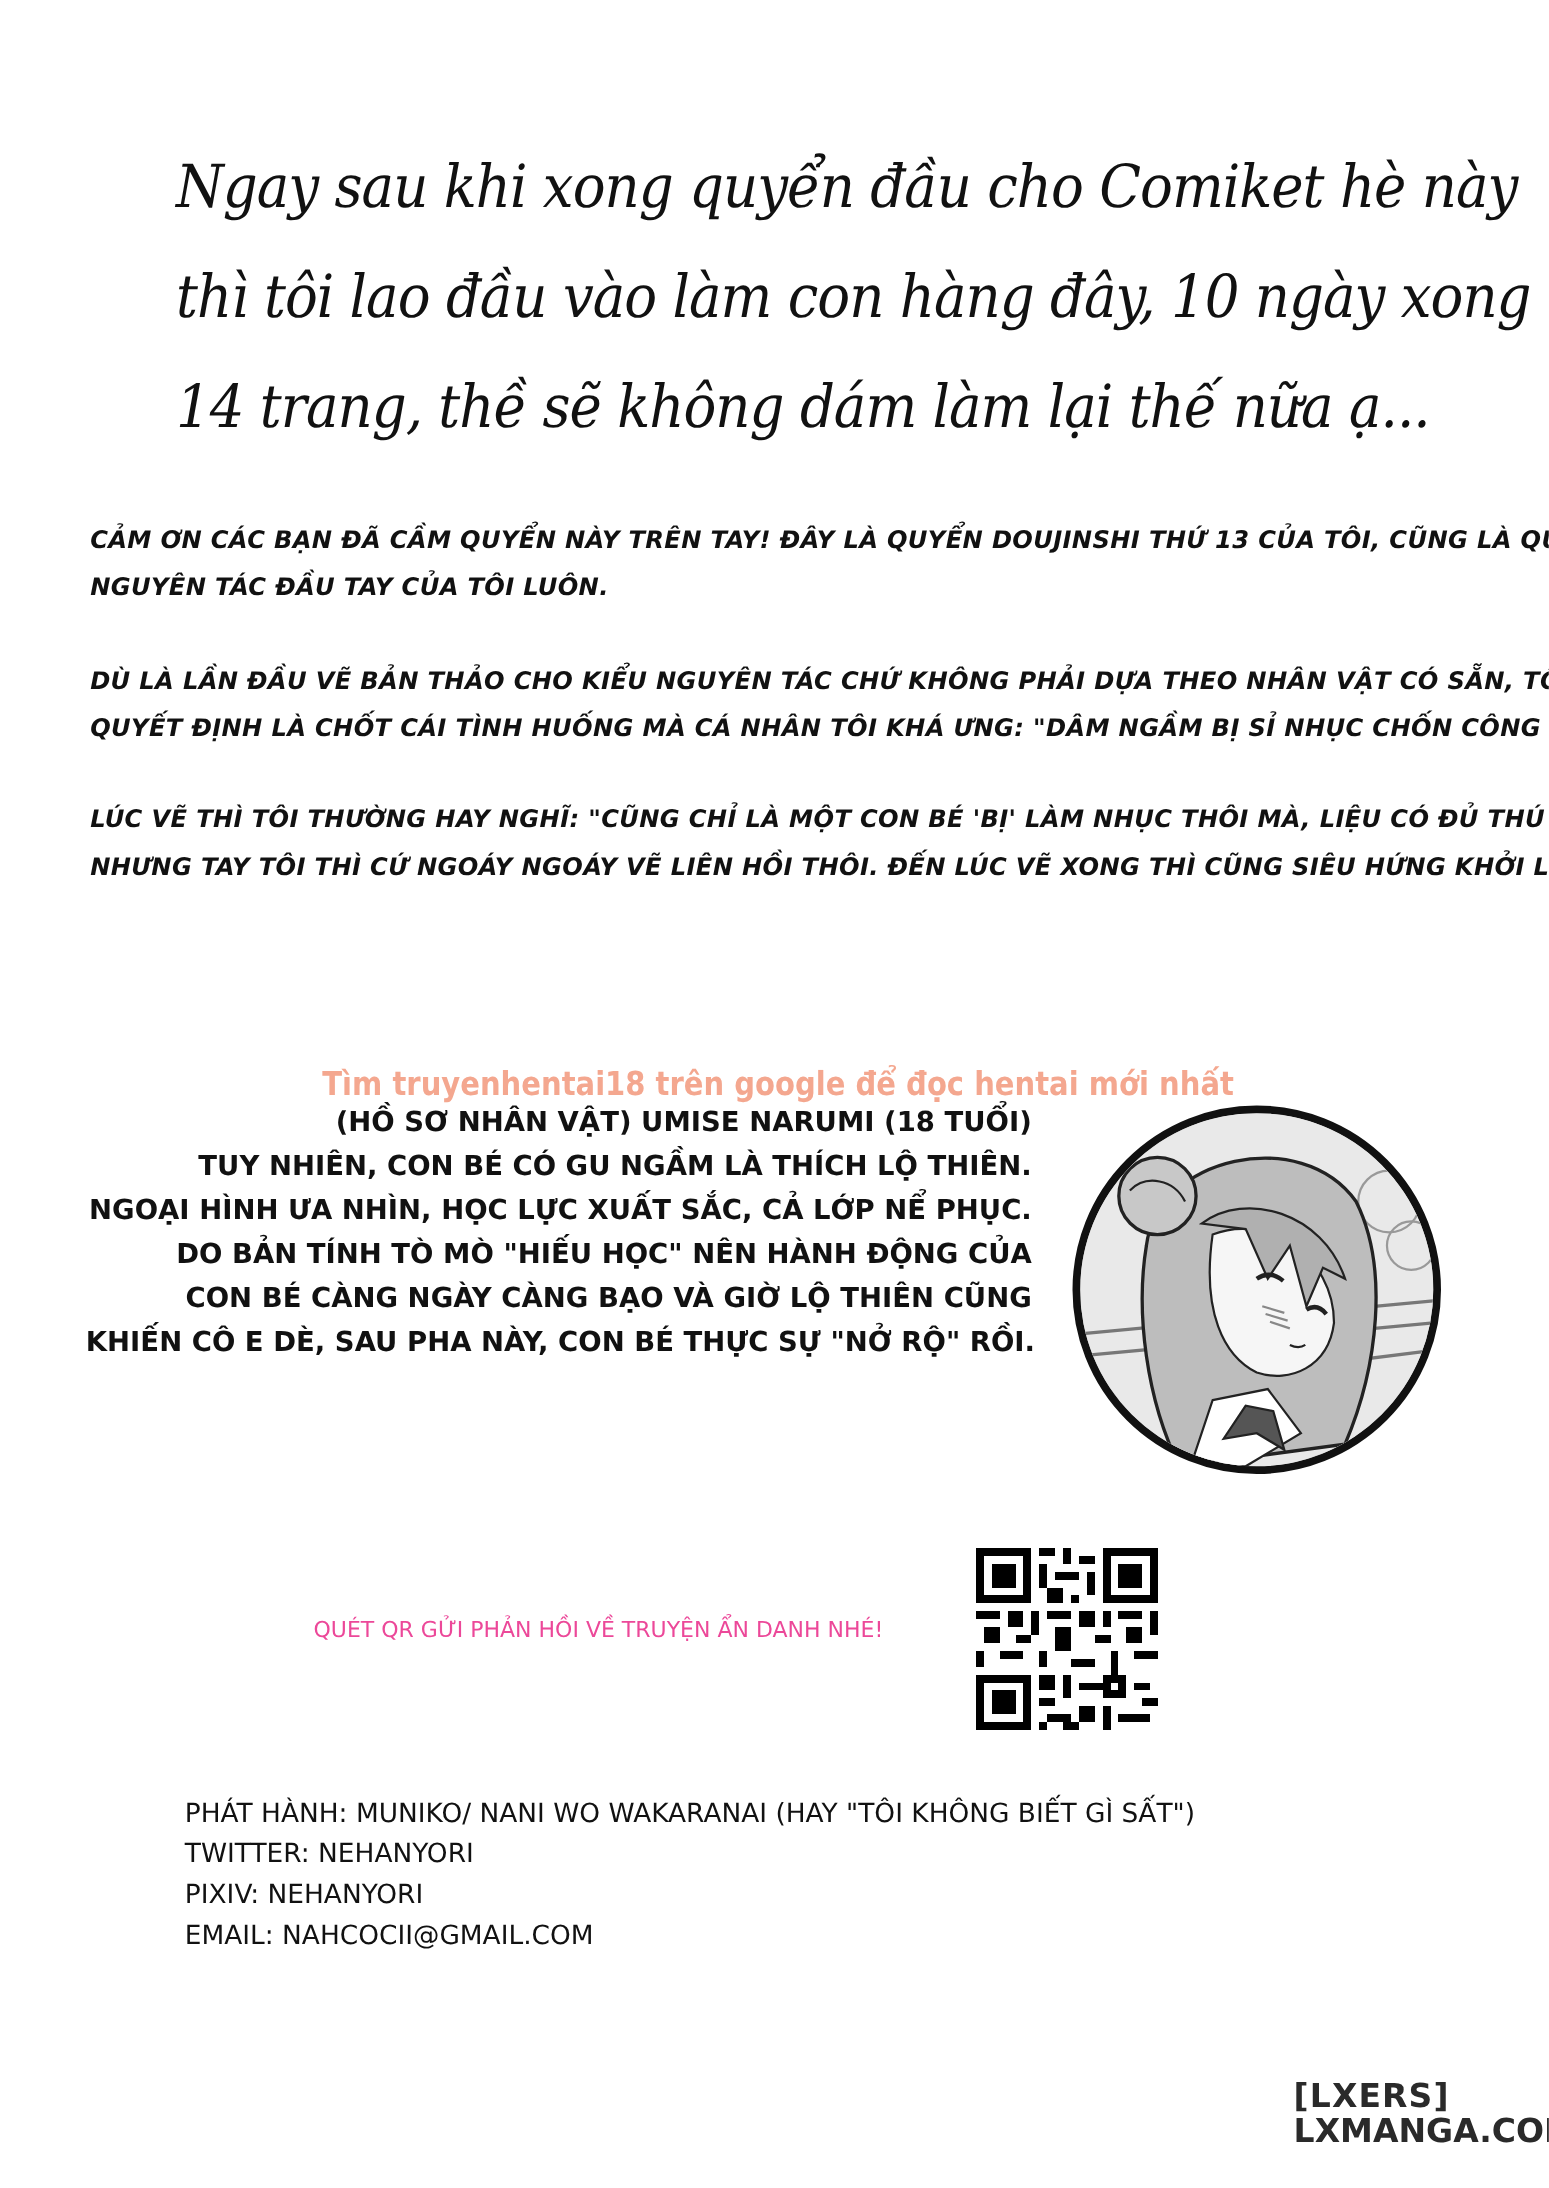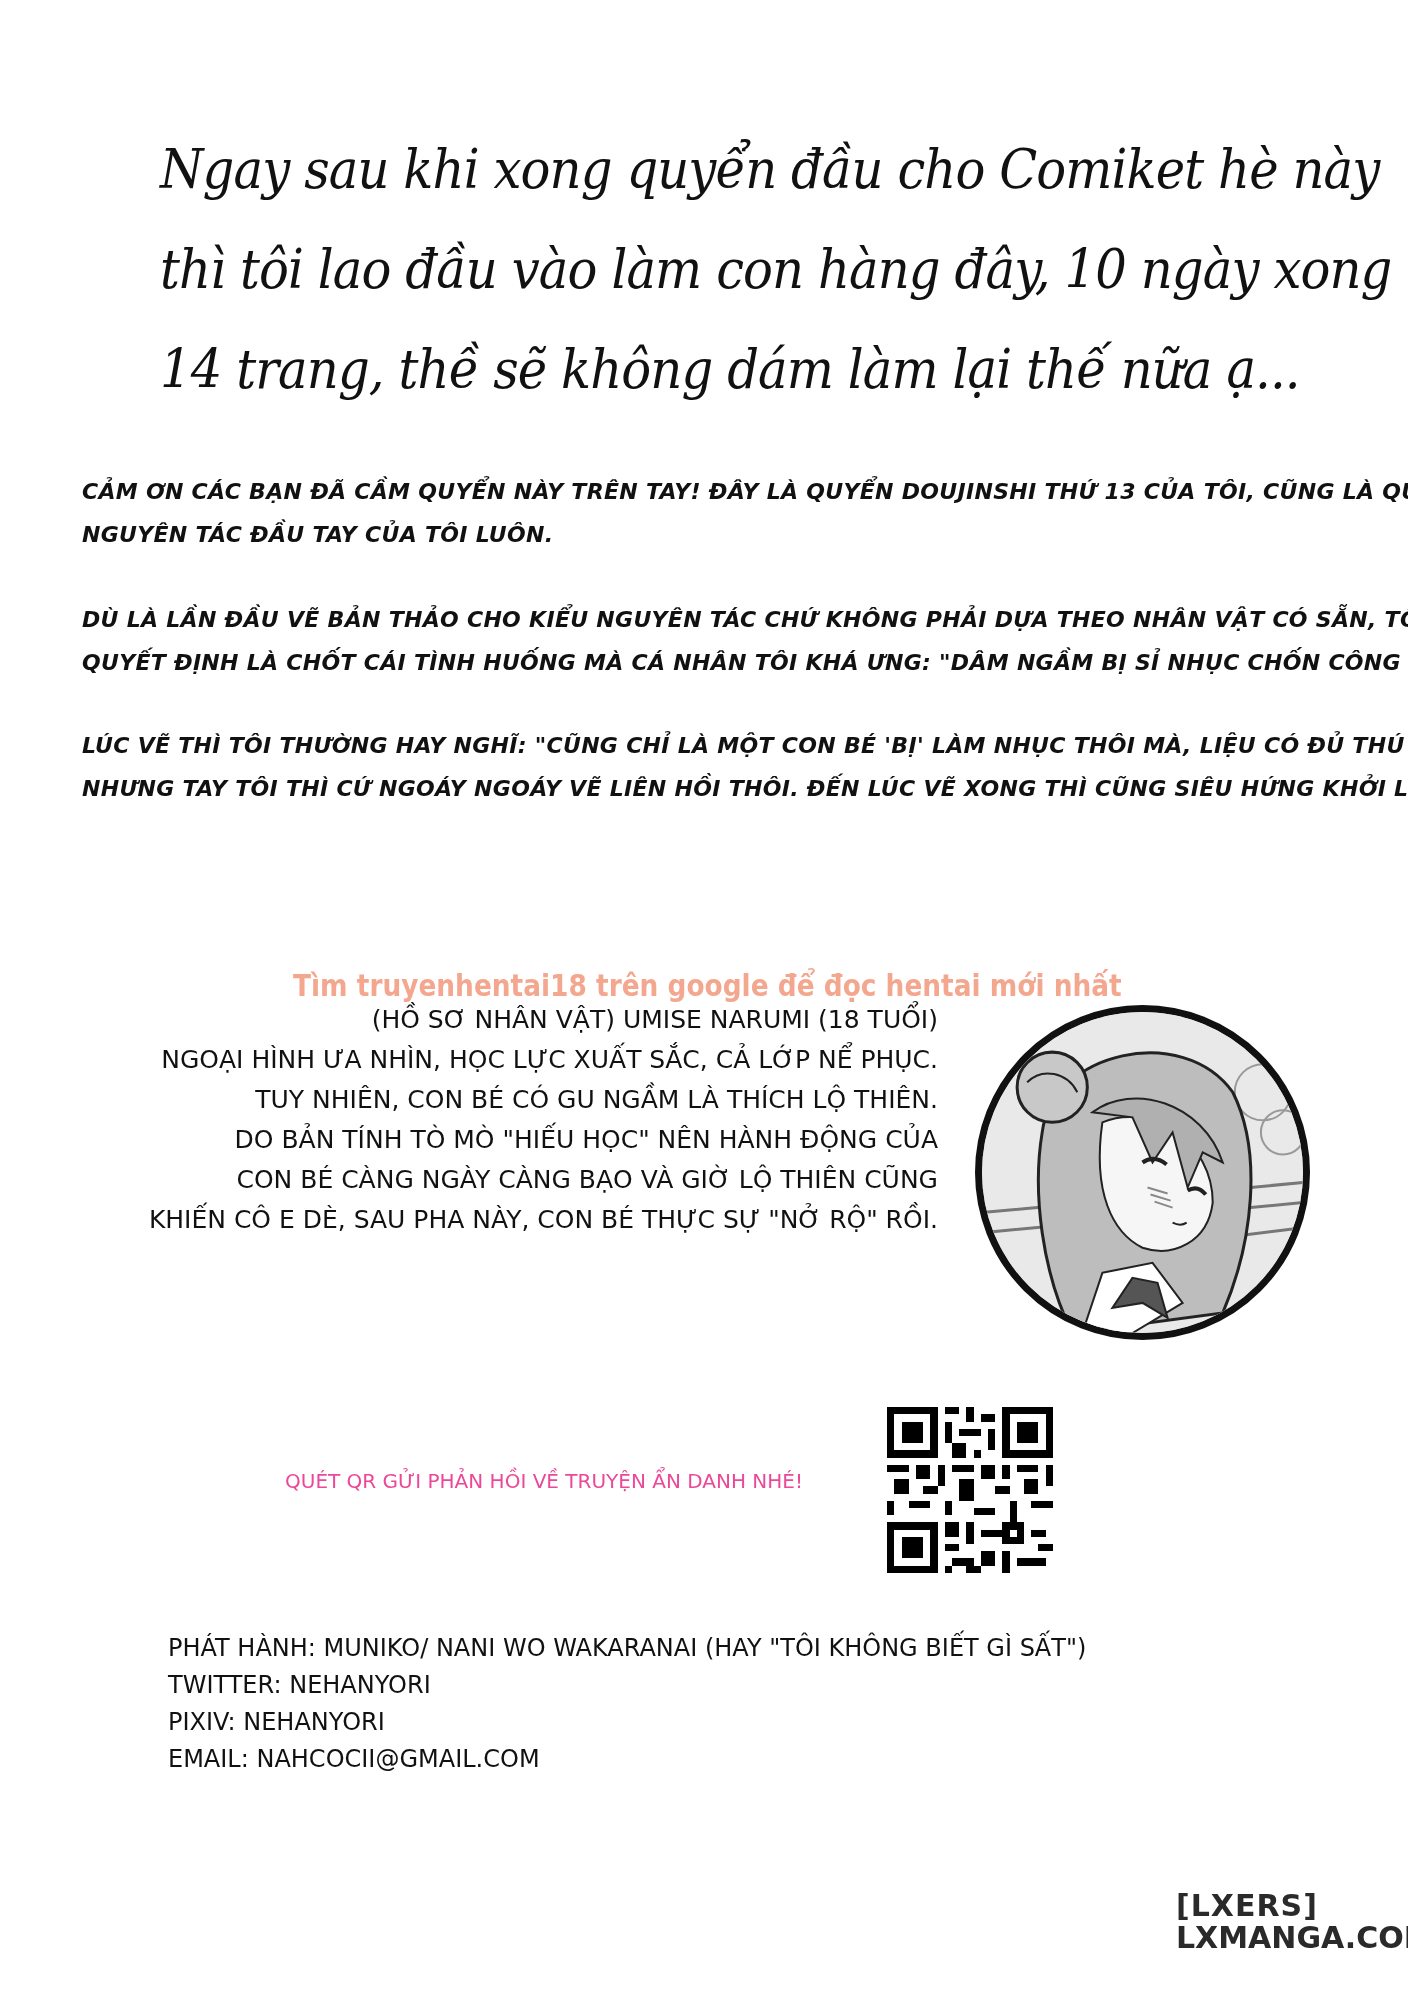--- a/index.html
+++ b/index.html
@@ -29,21 +29,21 @@
       position: absolute; left: 293px; top: 968px;
       font-family: "DejaVu Sans", sans-serif; font-weight: bold;
       font-size: 30px; color: #f4a78f; letter-spacing: 0px; white-space: nowrap;
       transform: scaleX(0.88); transform-origin: left top; z-index: 3;
     }
 
     .profile {
       position: absolute; right: 470px; top: 1000px; width: 860px;
       text-align: right;
       font-family: "DejaVu Sans", sans-serif; font-size: 25px; line-height: 40px;
-      color: #111; text-transform: uppercase;
+      color: #111; text-transform: uppercase; font-weight: bold;
     }
     .profile .pf-line { display: block; white-space: nowrap; }
 
     .portrait {
       position: absolute; left: 975px; top: 1005px; width: 335px; height: 335px;
       border-radius: 50%; border: 7px solid #111; overflow: hidden;
       background: radial-gradient(circle at 55% 45%, #f4f4f4 0%, #d6d6d6 55%, #9a9a9a 100%);
       z-index: 2;
     }
     .portrait svg { width: 100%; height: 100%; display: block; }
@@ -95,22 +95,22 @@
 </div>
 <div class="body-text" id="para3">
   <span class="bt-line">Lúc vẽ thì tôi thường hay nghĩ: "Cũng chỉ là một con bé 'bị' làm nhục thôi mà, liệu có đủ thú vị?"</span>
   <span class="bt-line">Nhưng tay tôi thì cứ ngoáy ngoáy vẽ liên hồi thôi. Đến lúc vẽ xong thì cũng siêu hứng khởi luôn.</span>
 </div>
 
 <div class="watermark">Tìm truyenhentai18 trên google để đọc hentai mới nhất</div>
 
 <div class="profile">
   <span class="pf-line">(Hồ sơ nhân vật) Umise Narumi (18 tuổi)</span>
+  <span class="pf-line">Tuy nhiên, con bé có gu ngầm là thích lộ thiên.</span>
   <span class="pf-line">Ngoại hình ưa nhìn, học lực xuất sắc, cả lớp nể phục.</span>
-  <span class="pf-line">Tuy nhiên, con bé có gu ngầm là thích lộ thiên.</span>
   <span class="pf-line">Do bản tính tò mò "hiếu học" nên hành động của</span>
   <span class="pf-line">con bé càng ngày càng bạo và giờ lộ thiên cũng</span>
   <span class="pf-line">khiến cô e dè, sau pha này, con bé thực sự "nở rộ" rồi.</span>
 </div>
 
 <div class="portrait">
   <svg viewBox="0 0 320 320">
     <rect x="0" y="0" width="320" height="320" fill="#e9e9e9"></rect>
 
     <path d="M0 200 L320 170 M0 220 L320 190 M200 230 L320 215" stroke="#777" stroke-width="3" fill="none"></path>

